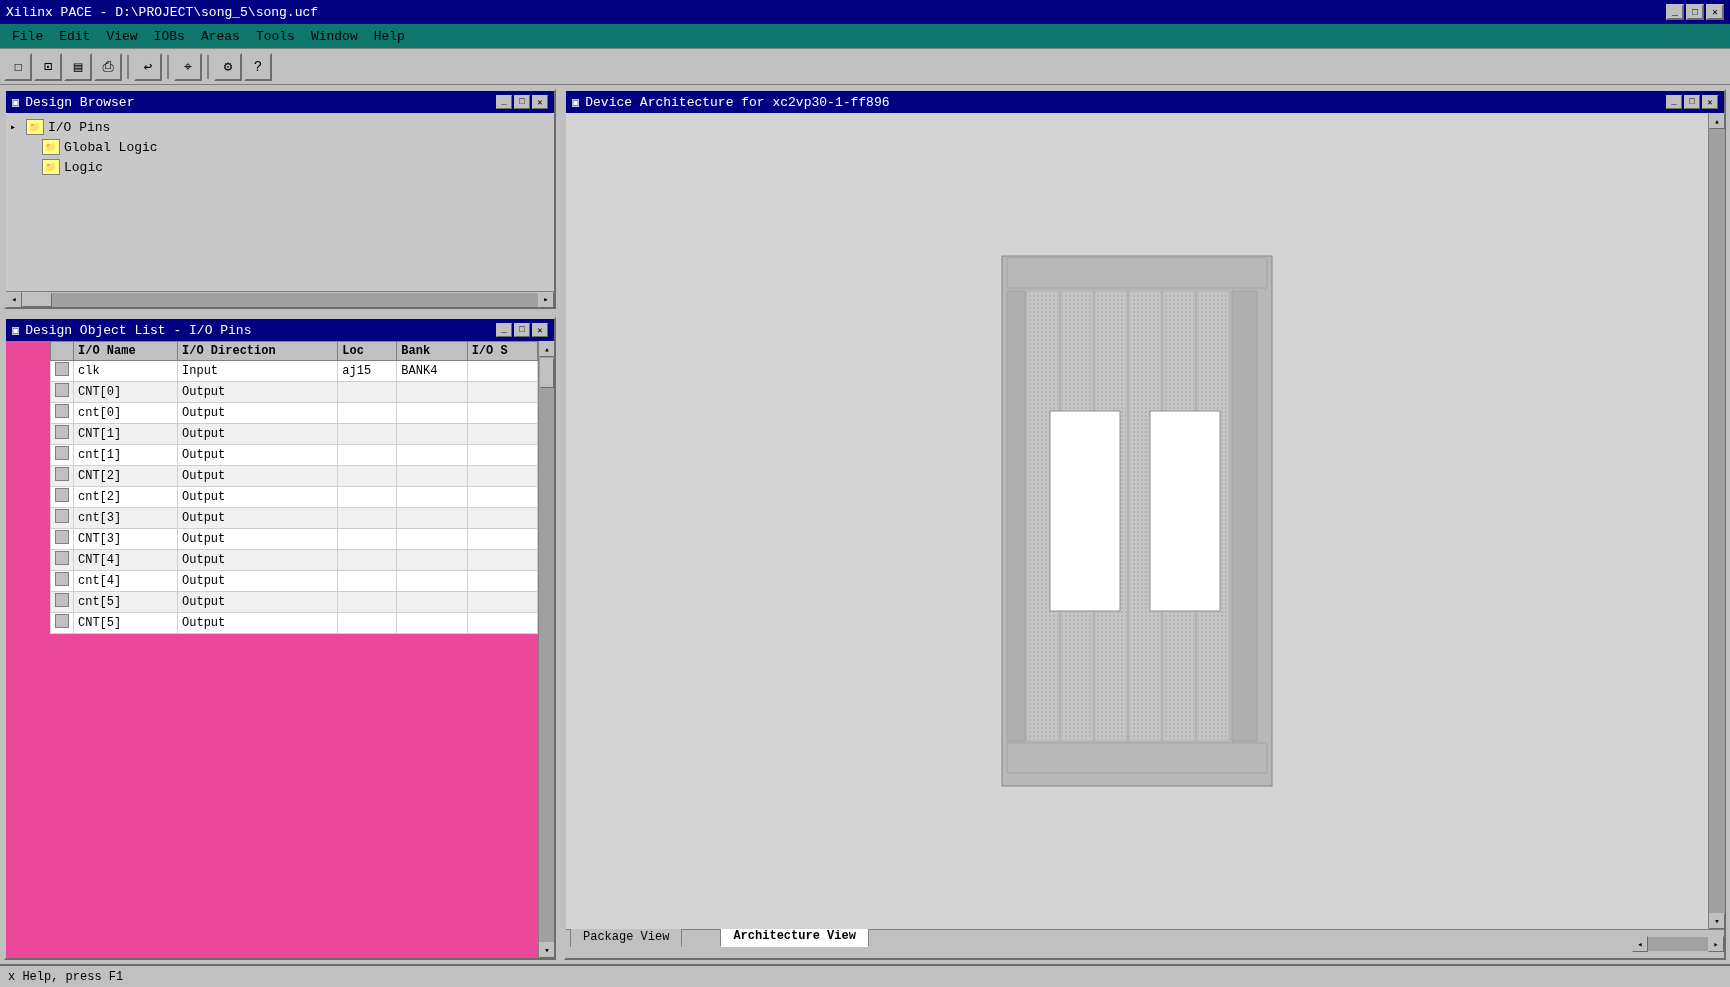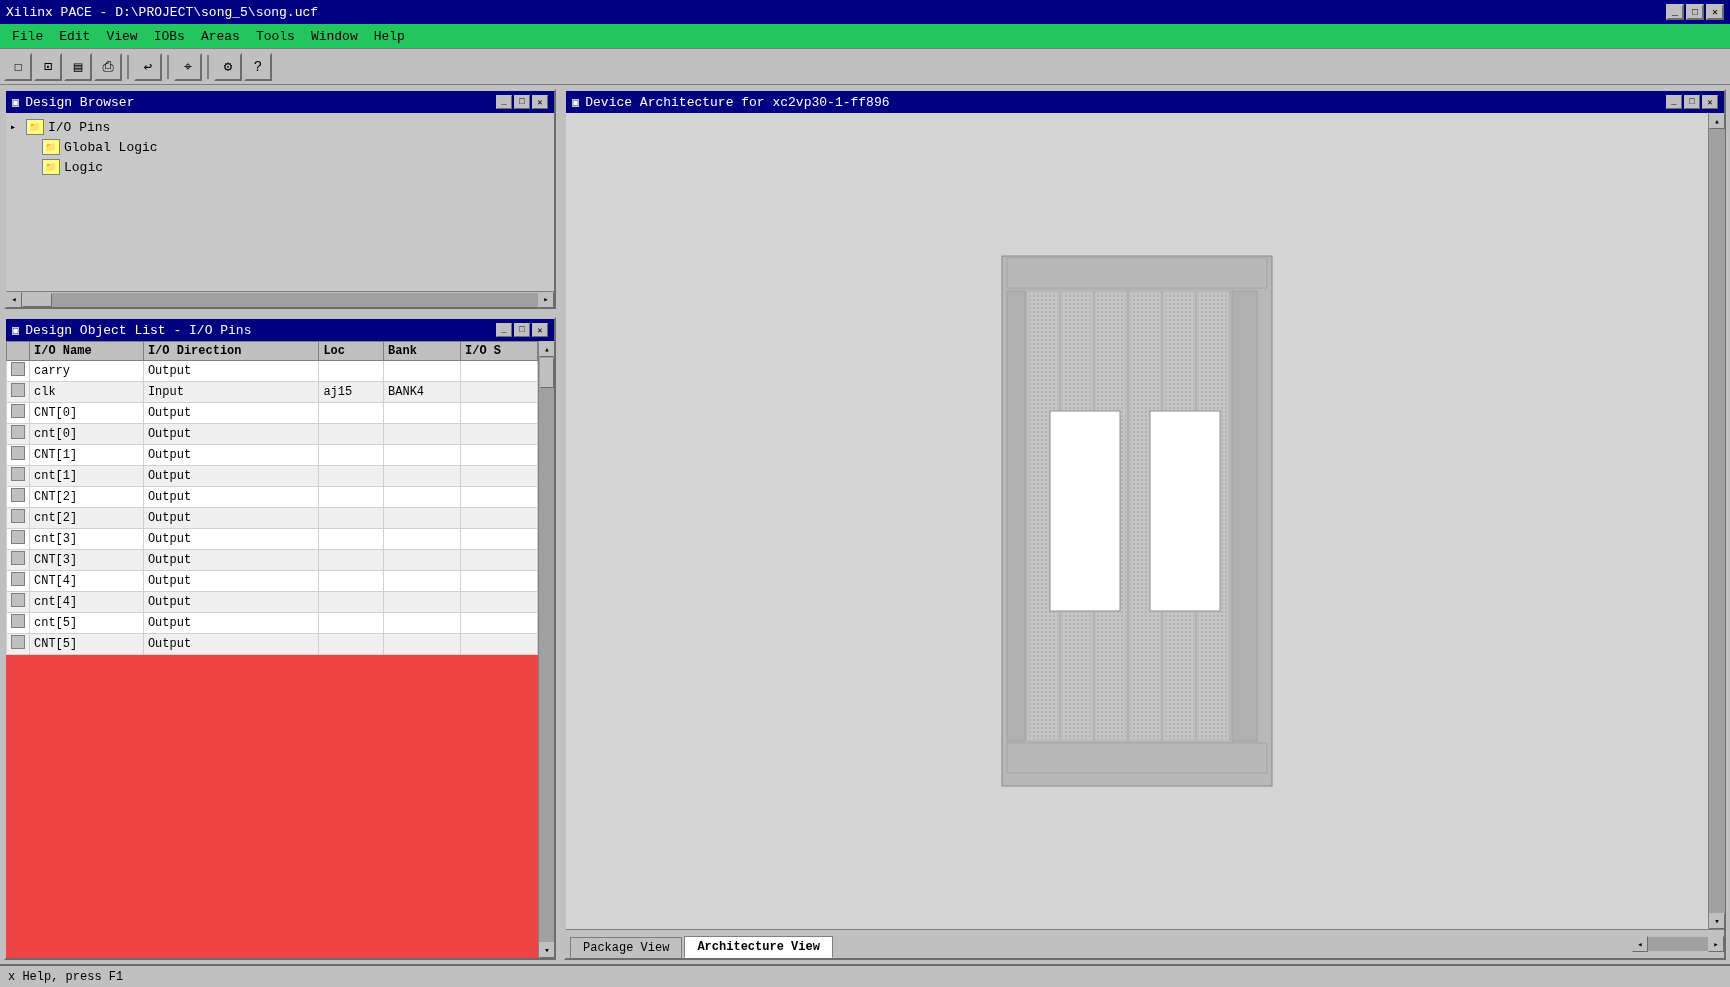--- a/index.html
+++ b/index.html
@@ -38,21 +38,21 @@
       font-size: 10px;
       display: flex;
       align-items: center;
       justify-content: center;
       cursor: pointer;
       color: black;
     }
 
     
     .menu-bar {
-      background: #22c55e;
+      background: #0f766e;
       height: 24px;
       display: flex;
       align-items: center;
       padding: 12px 4px;
       border-bottom: 1px solid #808080;
       text-align: center;
     }
     .menu-item {
       padding: 2px 8px;
       cursor: pointer;
@@ -212,21 +212,22 @@
       border: 1px outset #c0c0c0;
     }
 
     
     .design-object-list {
       flex: 1;
     }
     .table-container {
       flex: 1;
       overflow: auto;
-      background: #ef4444;
+      background: #ec4899;
+      padding-left: 44px;
     }
     .io-table {
       width: 100%;
       border-collapse: collapse;
       font-family: 'Courier New', Courier, monospace;
       font-size: 12px;
     }
     .io-table th {
       background: #c0c0c0;
       border: 1px solid #808080;
@@ -291,21 +292,22 @@
       display: flex;
       align-items: center;
       background: #c0c0c0;
       border-top: 1px solid #808080;
     }
     .arch-tab-area {
       flex: 1;
       display: flex;
       align-items: flex-end;
       height: 28px;
-      padding: 0 4px;
+      padding: 11px 4px;
+      gap: 36px;
     }
     .arch-scroll-h {
       display: flex;
       align-items: center;
     }
 
     
     .status-bar {
       height: 24px;
       background: #c0c0c0;
@@ -451,28 +453,20 @@
               <tr>
                 <th style="width:20px;"></th>
                 <th>I/O Name</th>
                 <th>I/O Direction</th>
                 <th>Loc</th>
                 <th>Bank</th>
                 <th>I/O S</th>
               </tr>
             </thead>
             <tbody id="io-table-body">
-            <tr class="table-row">
-      <td><span class="row-icon"></span></td>
-      <td>carry</td>
-      <td>Output</td>
-      <td></td>
-      <td></td>
-      <td></td>
-    </tr>
                 <tr class="table-row">
       <td><span class="row-icon"></span></td>
       <td>clk</td>
       <td>Input</td>
       <td>aj15</td>
       <td>BANK4</td>
       <td></td>
     </tr>
                 <tr class="table-row">
       <td><span class="row-icon"></span></td>

